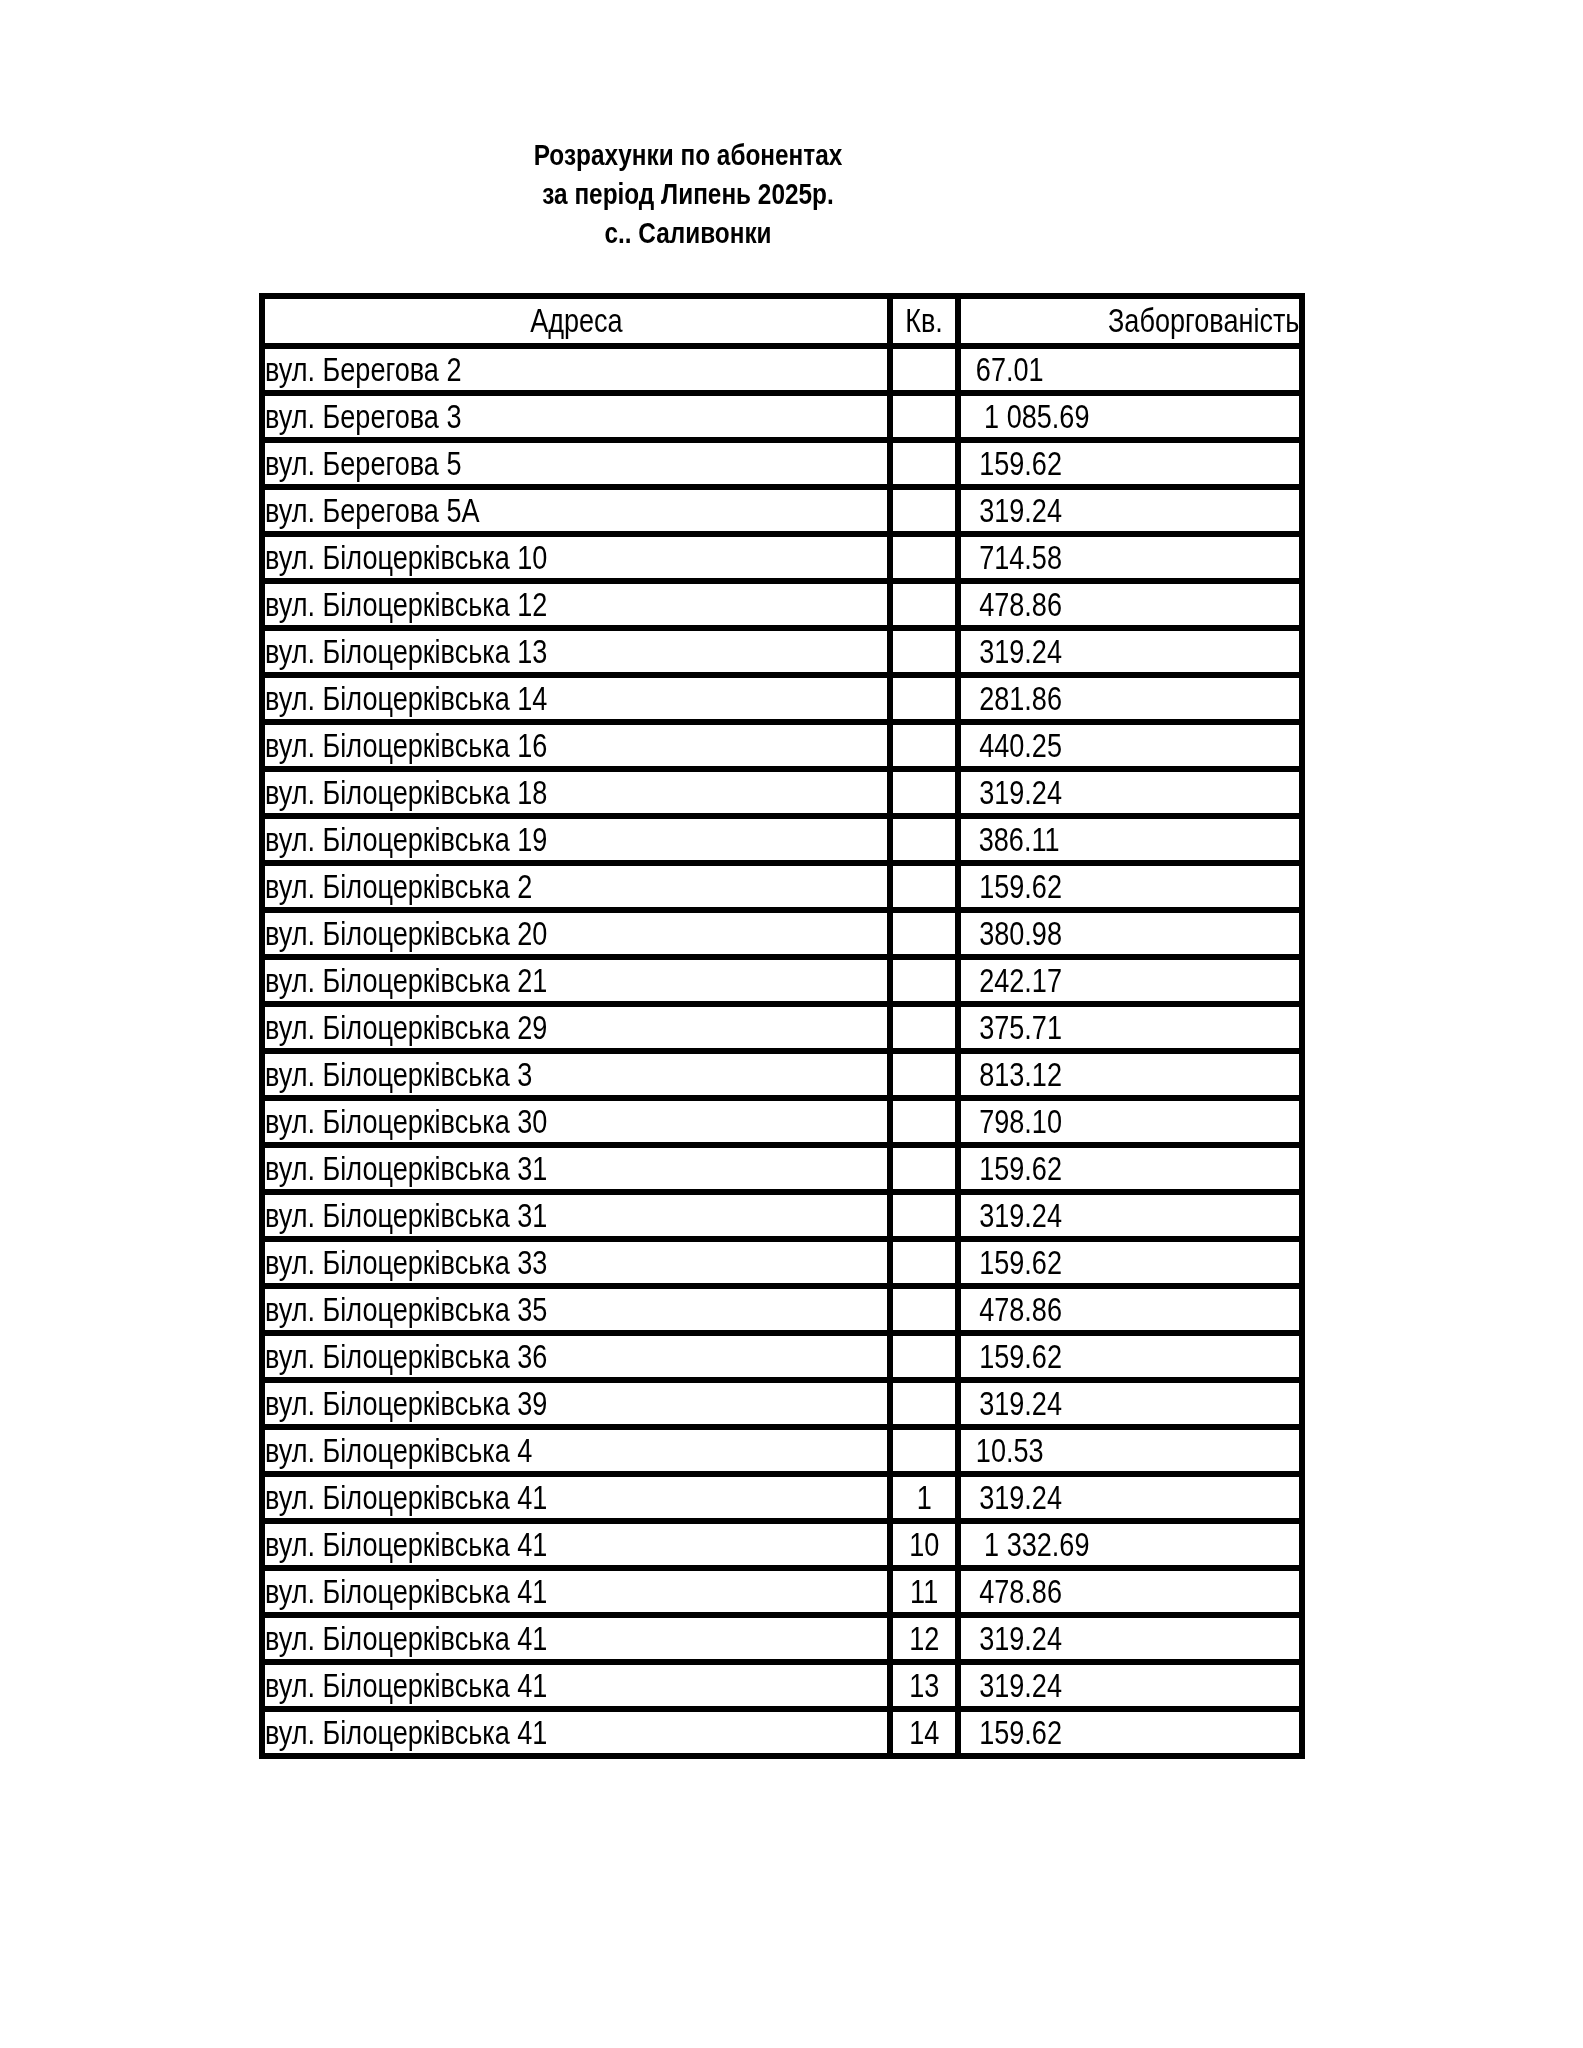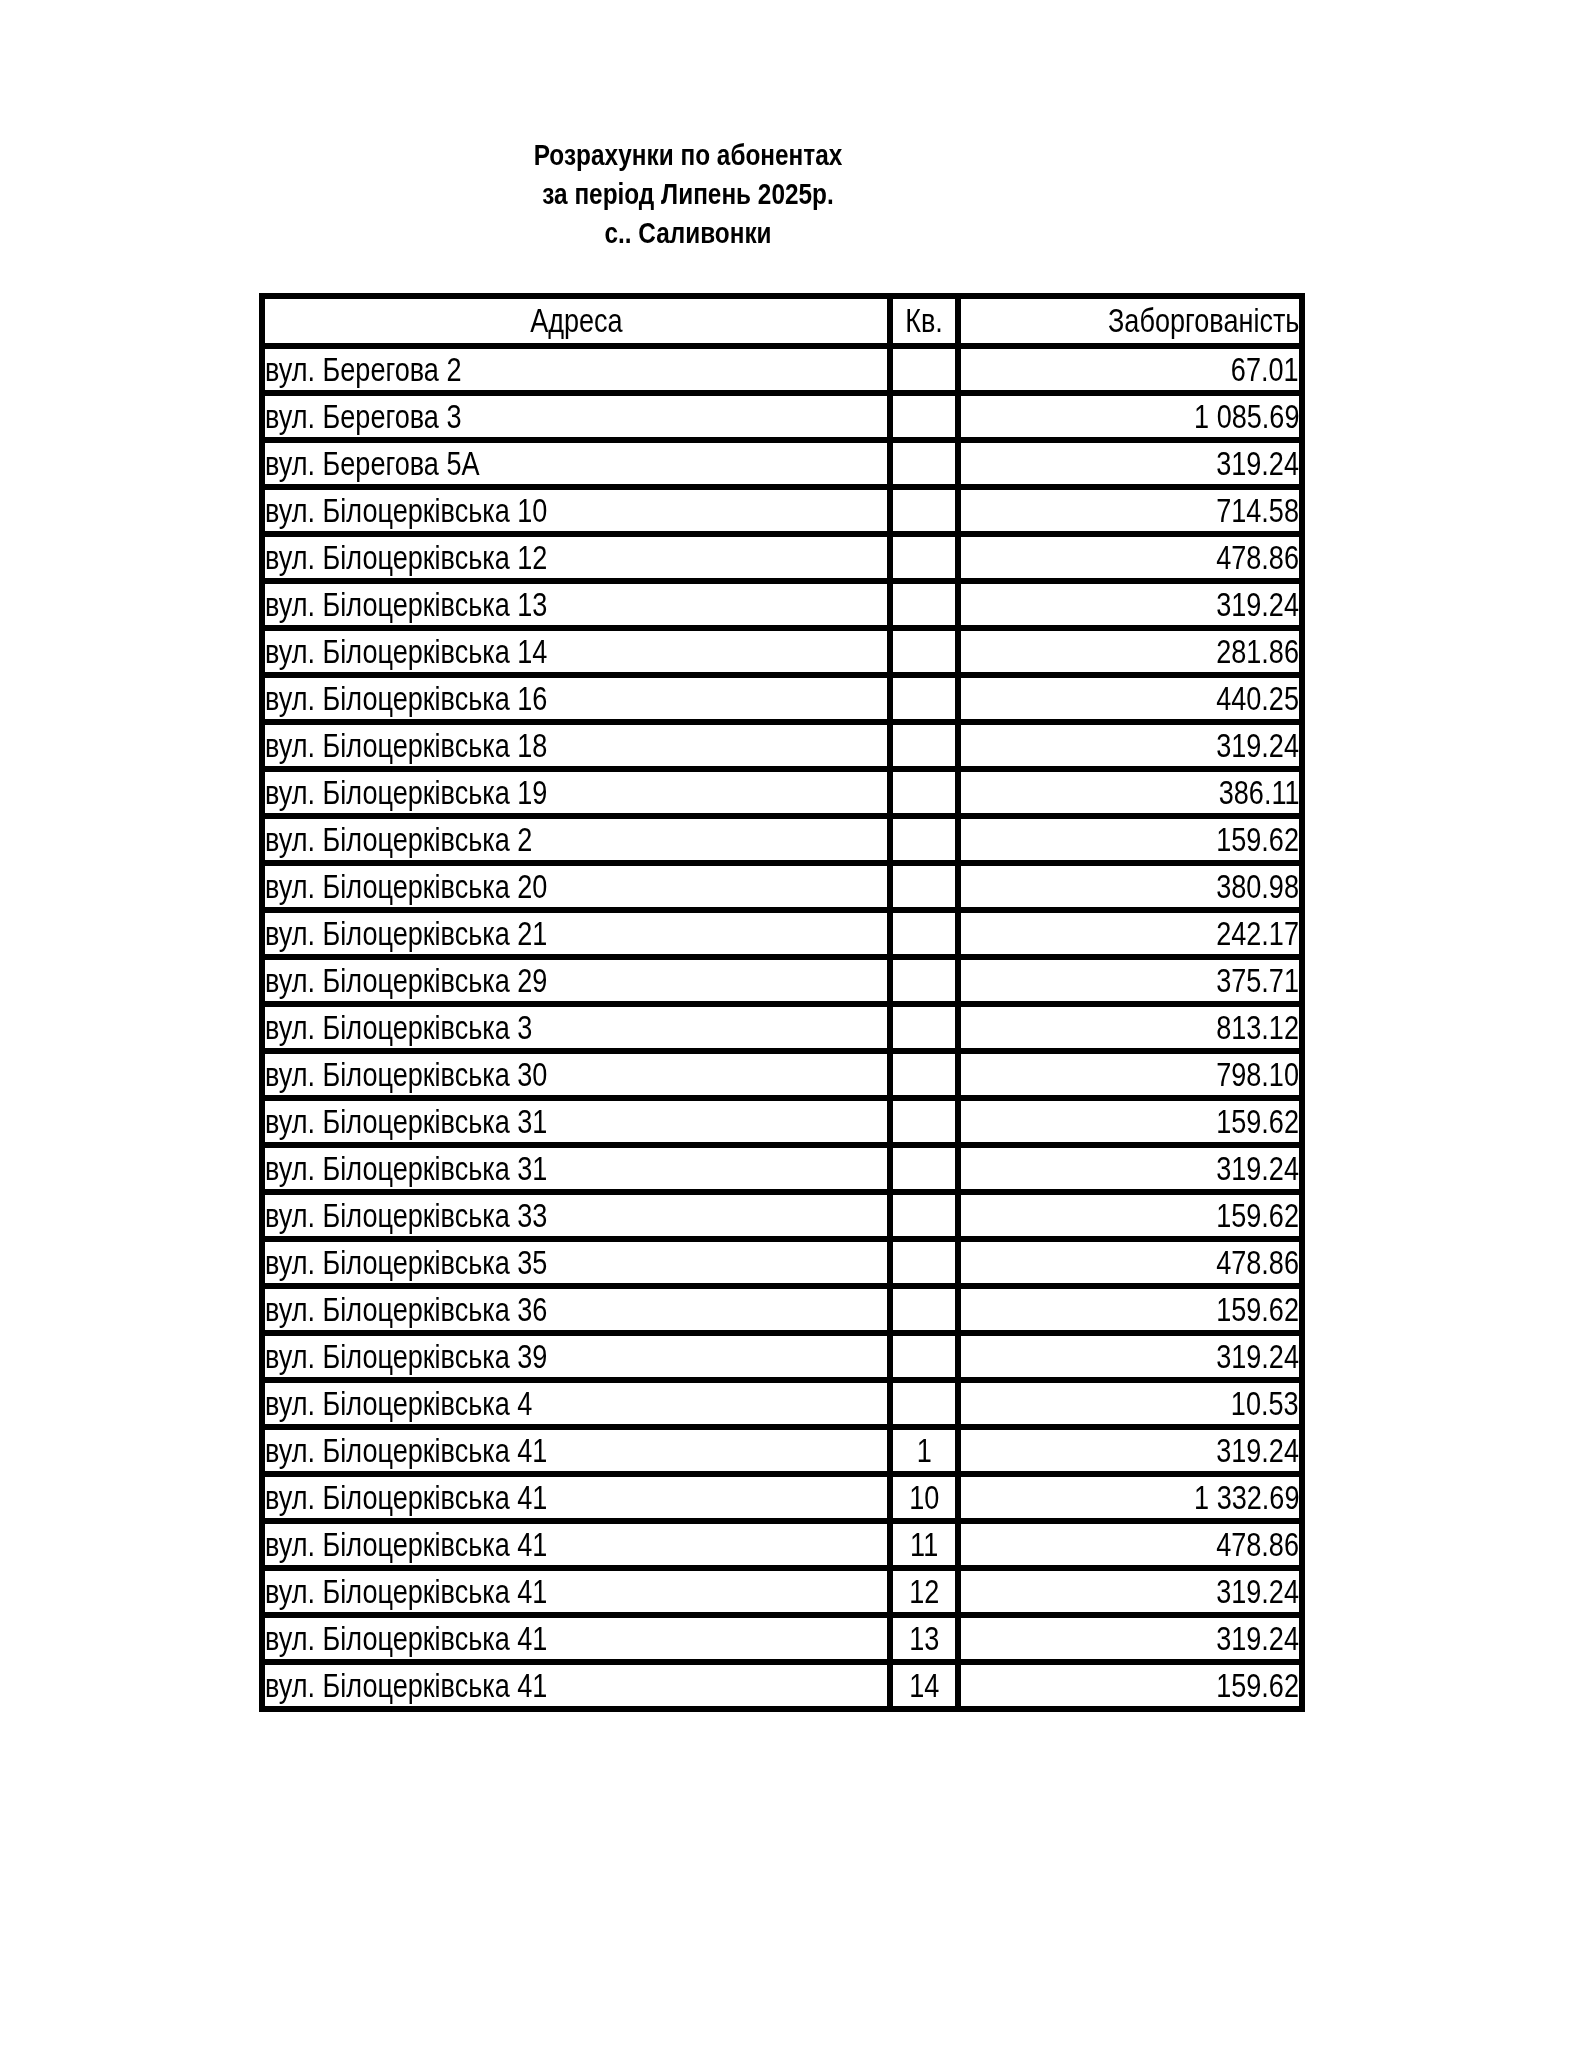--- a/index.html
+++ b/index.html
@@ -43,21 +43,21 @@
     font-weight: 400;
     vertical-align: middle;
     white-space: nowrap;
     overflow: hidden;
     background: #ffffff;
   }
   .debt-table th { height: 44px; }
   .debt-table td { height: 41px; }
   .c-addr { text-align: left;  padding-left: 6px; }
   .c-apt  { text-align: center; }
-  .c-debt { text-align: right; padding-right: 6px; }
+  .c-debt { padding-right: 6px; }
   .h-addr { text-align: center; text-decoration: underline; }
   .h-apt  { text-align: center; text-decoration: underline; }
   .h-debt { text-align: right; padding-right: 6px; }
   
   .sq {
     display: inline-block;
     transform: scaleX(0.82);
     white-space: nowrap;
   }
   .sq-l { transform-origin: 0 50%; }
@@ -91,20 +91,25 @@
     <td class="c-addr"><span class="sq sq-l">вул. Берегова 2</span></td>
     <td class="c-apt"><span class="sq sq-c"></span></td>
     <td class="c-debt"><span class="sq sq-r">67.01</span></td>
   </tr>
       <tr>
     <td class="c-addr"><span class="sq sq-l">вул. Берегова 3</span></td>
     <td class="c-apt"><span class="sq sq-c"></span></td>
     <td class="c-debt"><span class="sq sq-r">1 085.69</span></td>
   </tr>
       <tr>
+    <td class="c-addr"><span class="sq sq-l">вул. Берегова 5</span></td>
+    <td class="c-apt"><span class="sq sq-c"></span></td>
+    <td class="c-debt"><span class="sq sq-r">159.62</span></td>
+  </tr>
+      <tr>
     <td class="c-addr"><span class="sq sq-l">вул. Берегова 5А</span></td>
     <td class="c-apt"><span class="sq sq-c"></span></td>
     <td class="c-debt"><span class="sq sq-r">319.24</span></td>
   </tr>
       <tr>
     <td class="c-addr"><span class="sq sq-l">вул. Білоцерківська 10</span></td>
     <td class="c-apt"><span class="sq sq-c"></span></td>
     <td class="c-debt"><span class="sq sq-r">714.58</span></td>
   </tr>
       <tr>

